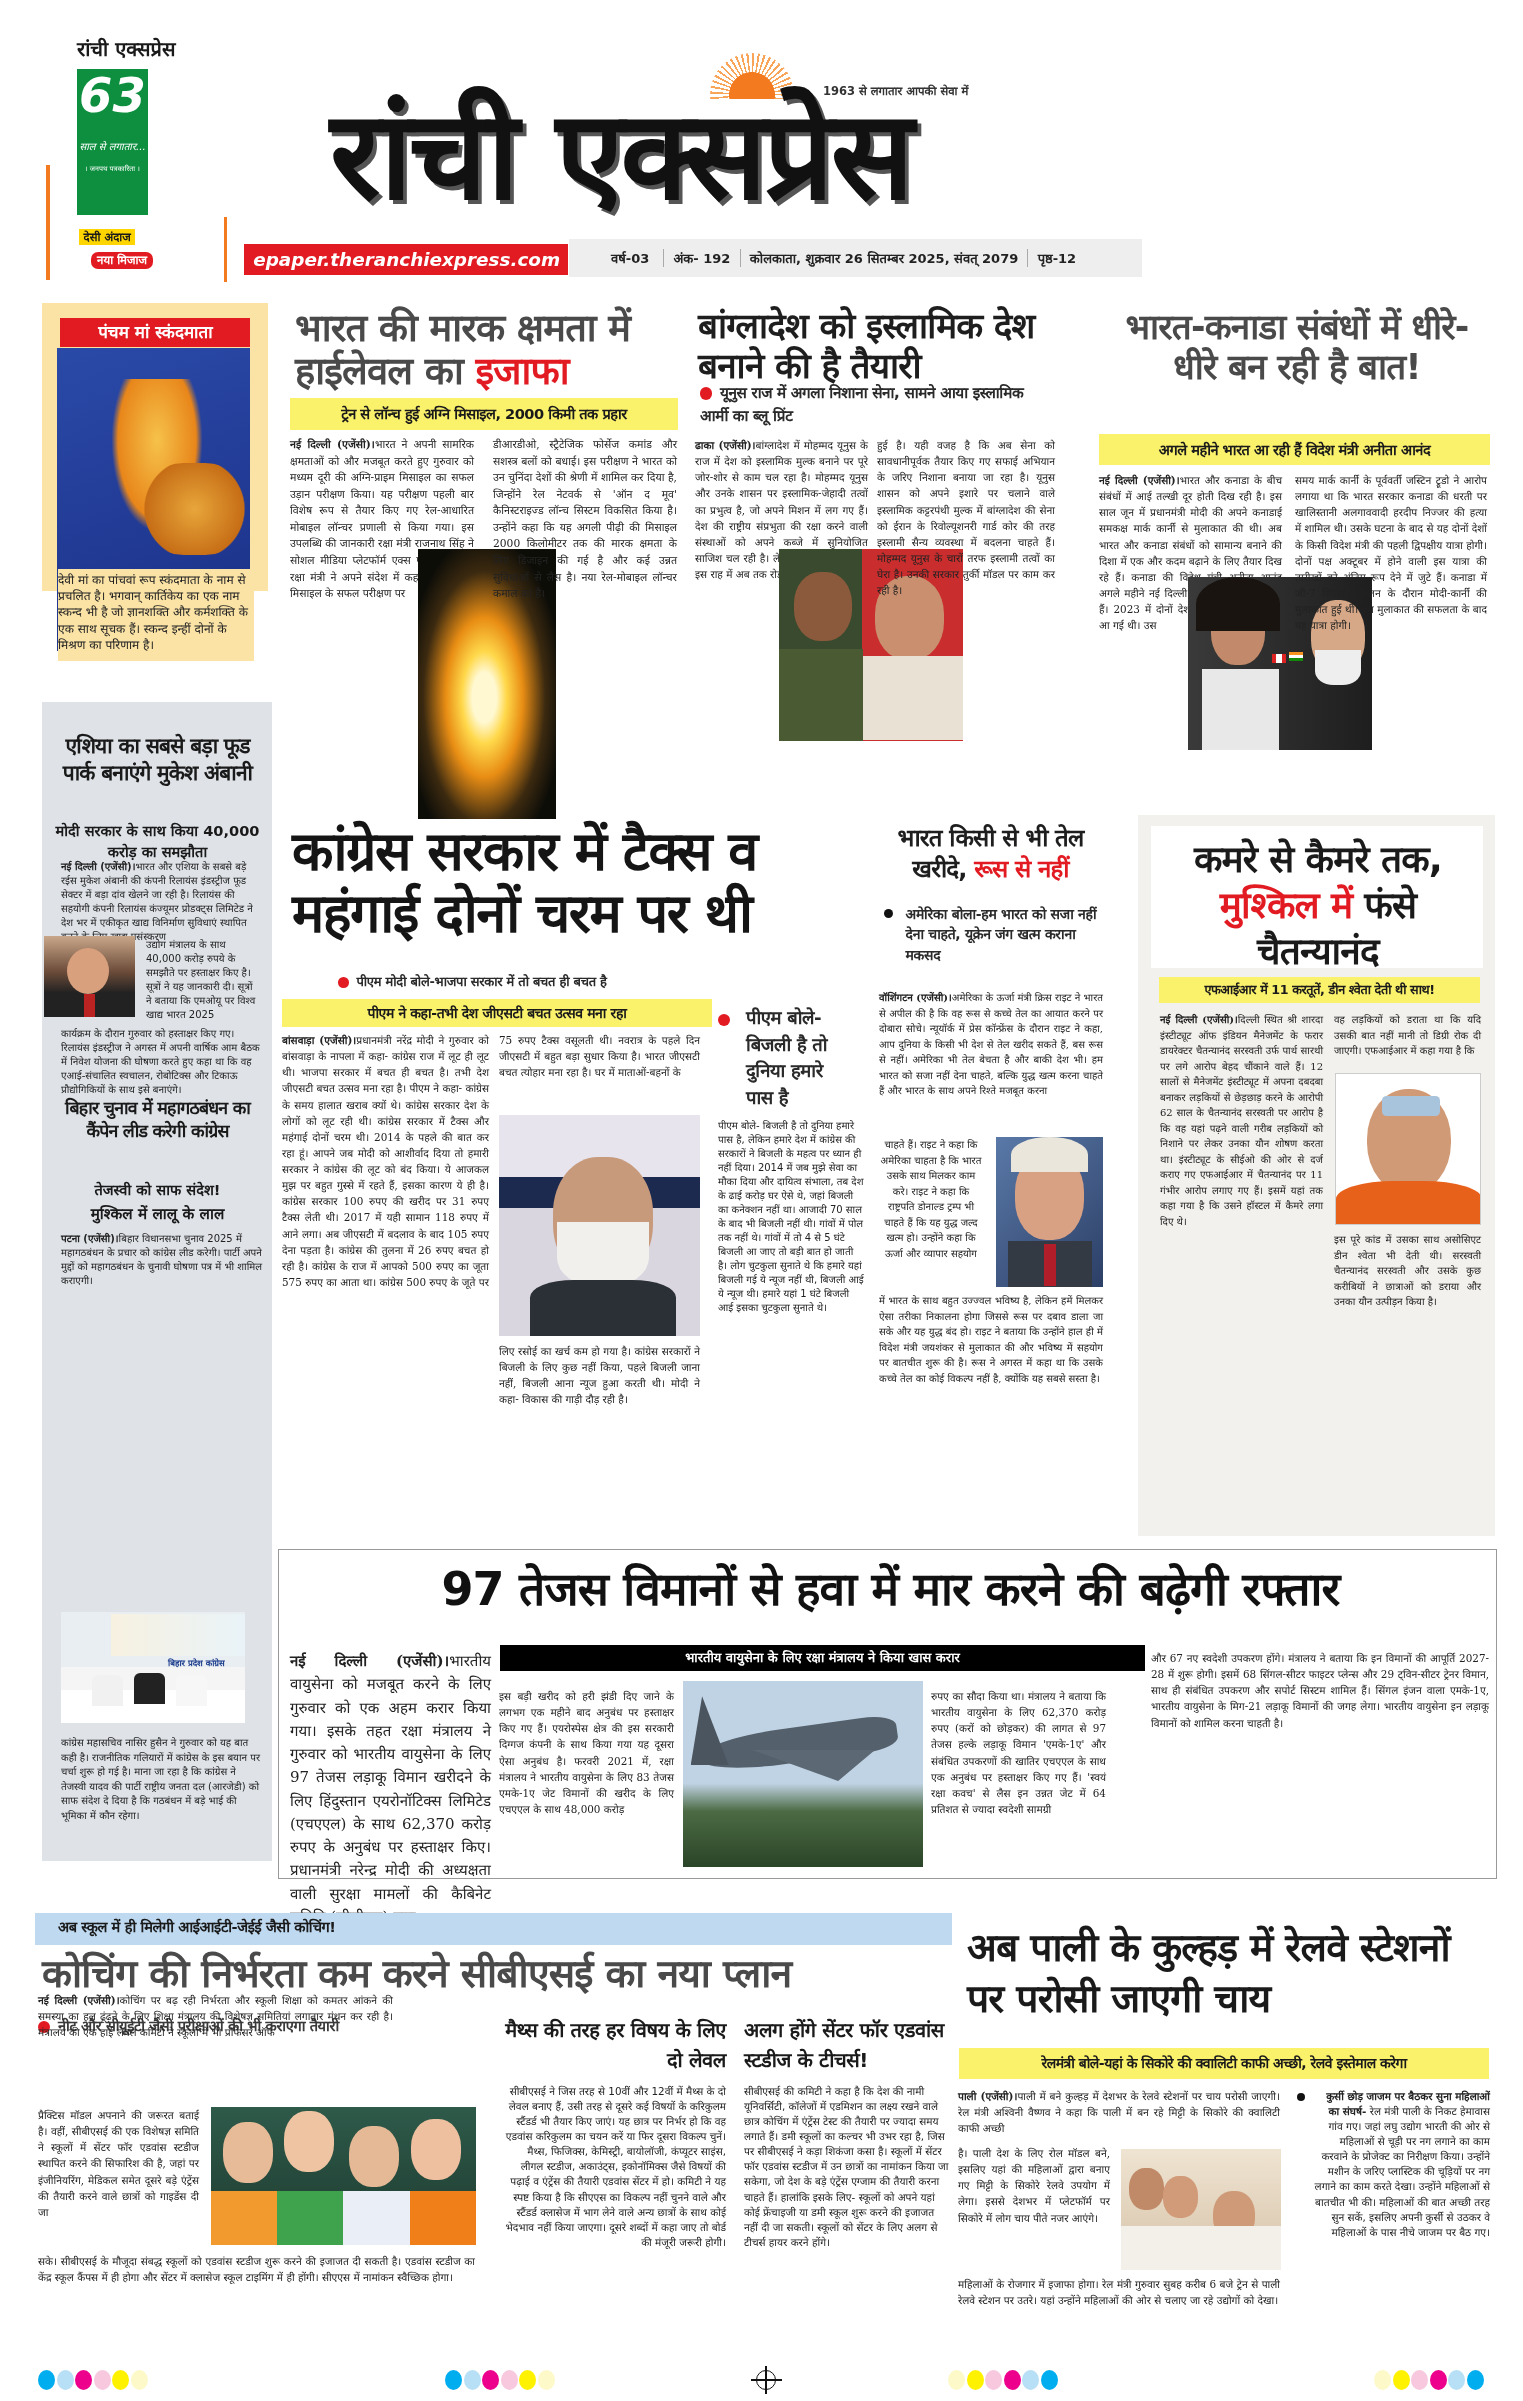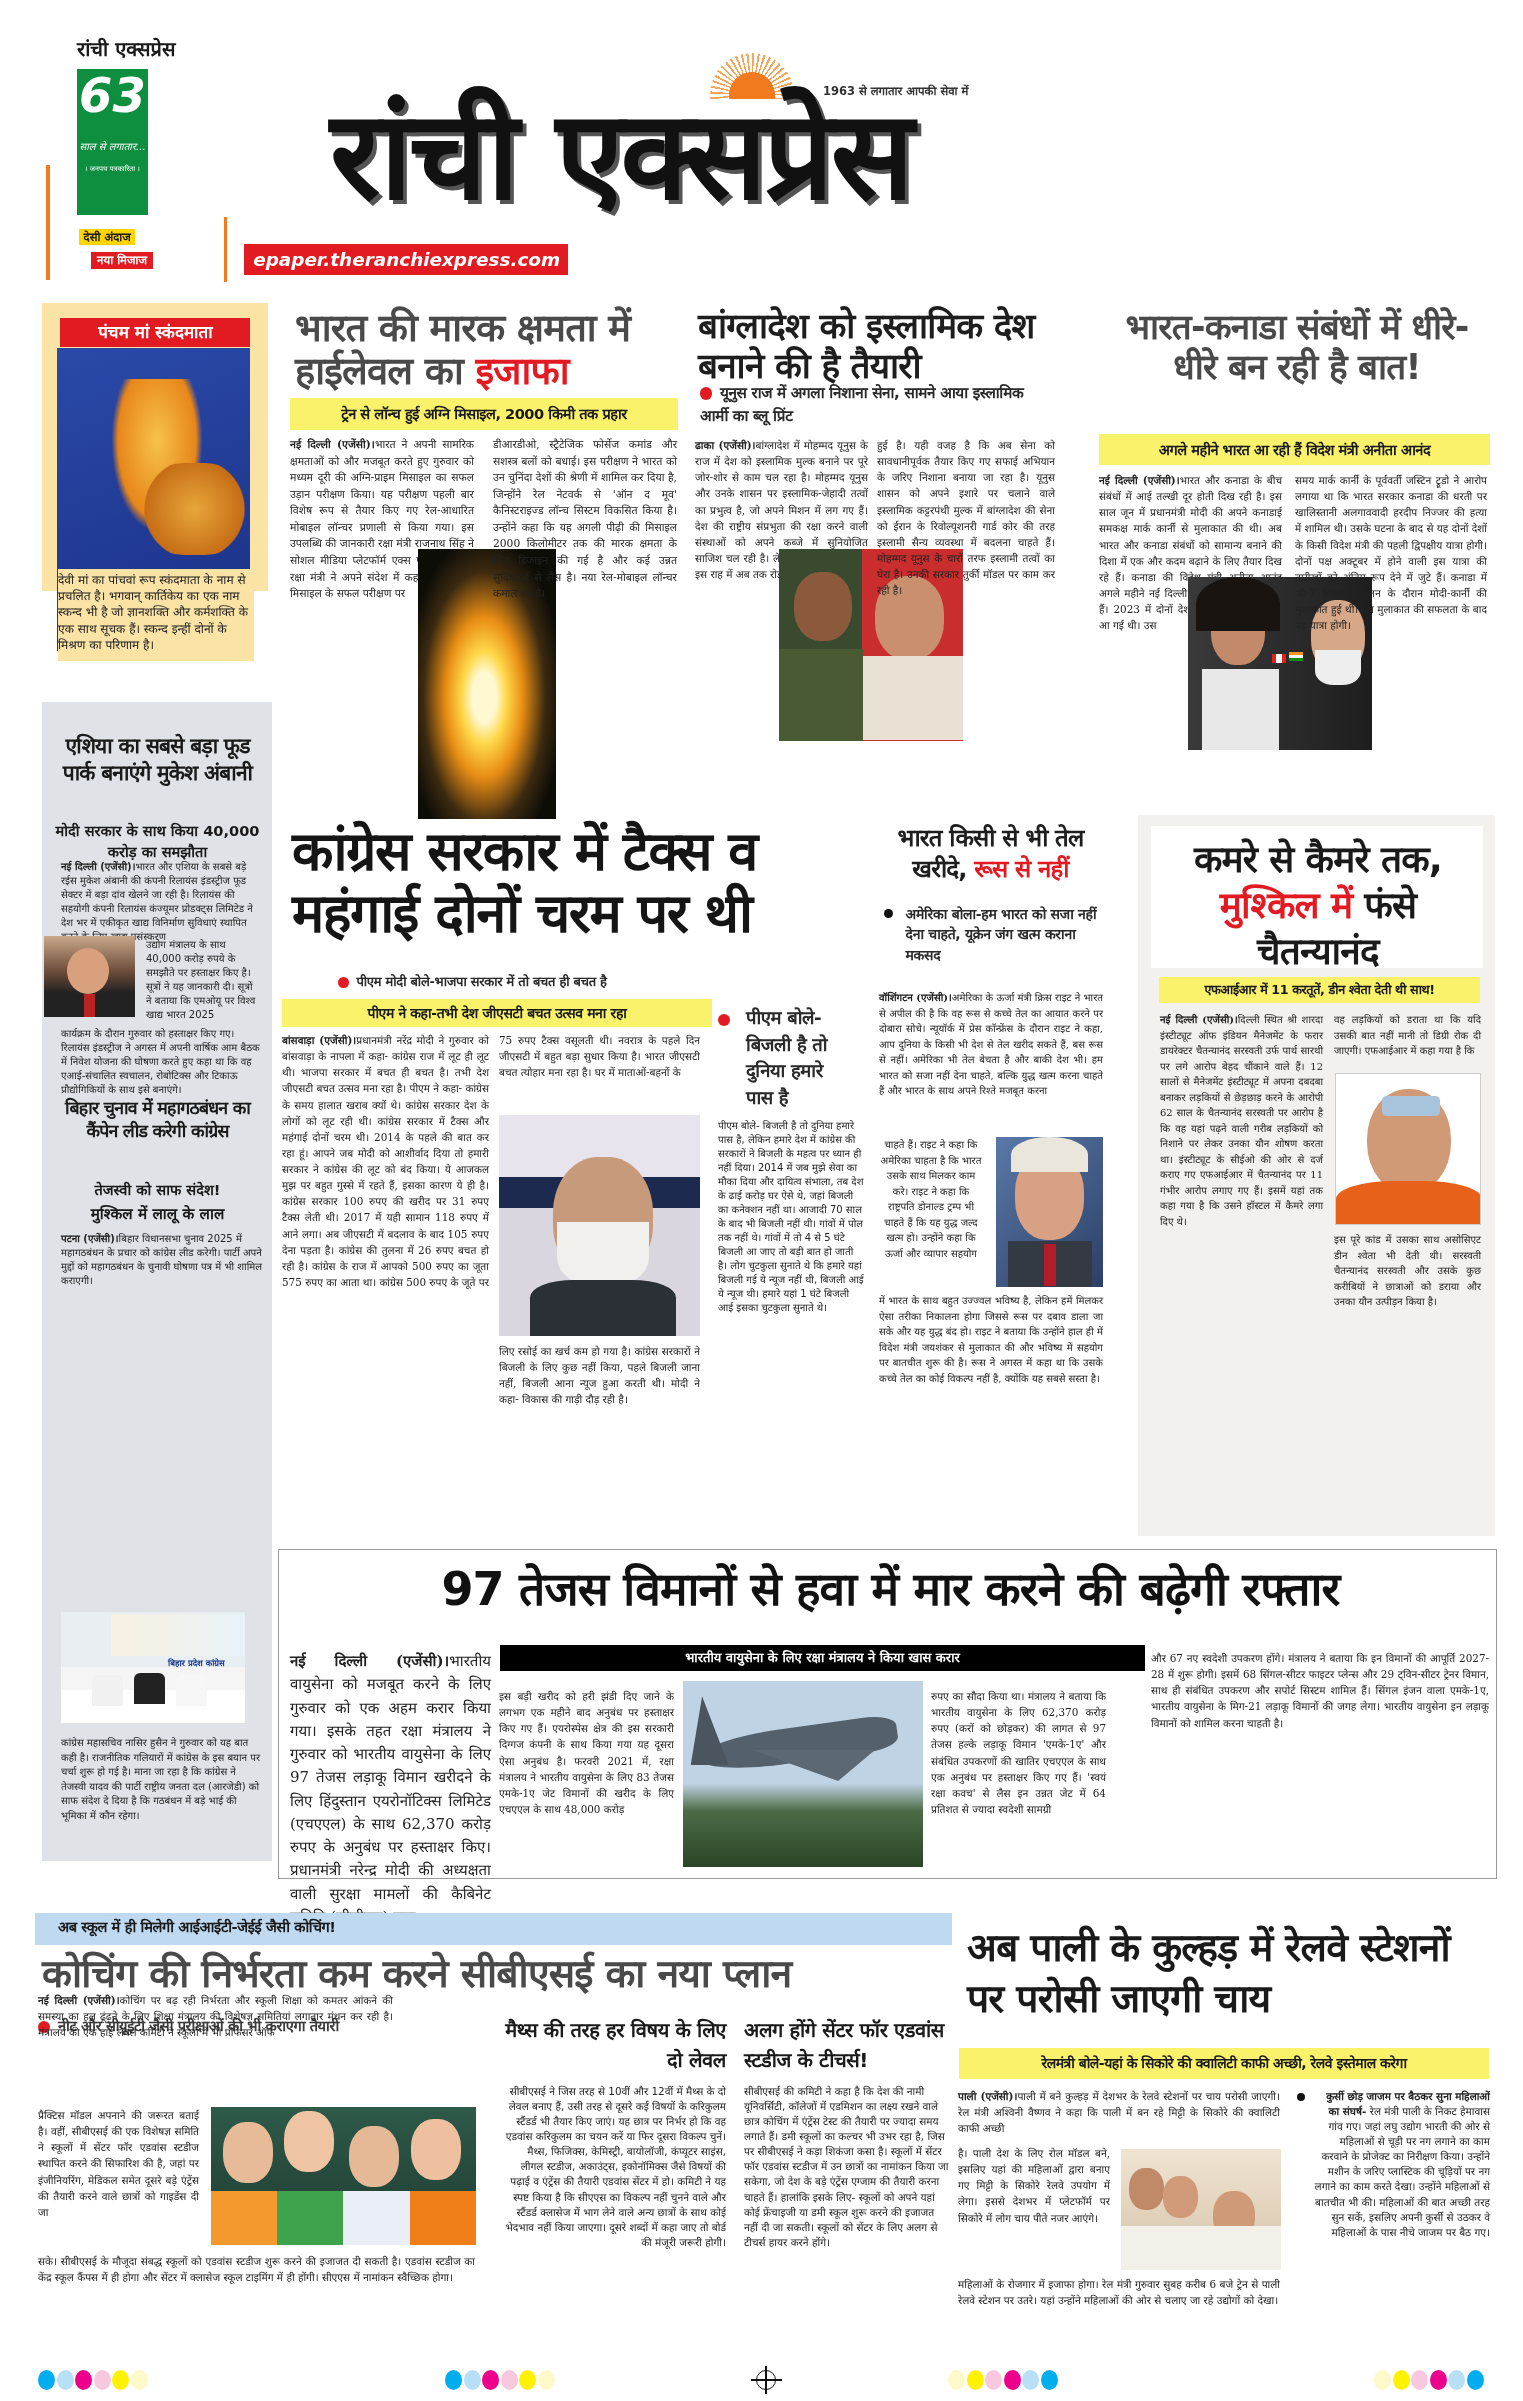--- a/index.html
+++ b/index.html
@@ -25,29 +25,35 @@
 <div class="abs" style="left:0;top:0;width:1523px;height:292px;">
   <div class="abs hd" style="left:77px;top:38px;font-size:20px;letter-spacing:0;">रांची एक्सप्रेस</div>
   <div class="abs" style="left:77px;top:69px;width:71px;height:146px;background:#0d8f3f;color:#fff;text-align:center;">
     <div style="font-family:'DejaVu Sans',sans-serif;font-style:italic;font-weight:bold;font-size:48px;line-height:1;margin-top:2px;">63</div>
     <div style="font-size:10px;font-style:italic;margin-top:20px;">साल से लगातार...</div>
     <div style="font-size:7px;margin-top:10.7px;">। जनपथ पत्रकारिता ।</div>
   </div>
   <div class="abs" style="left:46px;top:165px;width:3.8px;height:115px;background:#f47a20;"></div>
   <div class="abs" style="left:224px;top:217px;width:3.1px;height:65px;background:#f47a20;"></div>
   <div class="abs hd" style="left:79px;top:229px;background:#ffd500;padding:1.5px 4.6px;font-size:11.5px;letter-spacing:0;">देसी अंदाज</div>
-  <div class="abs hd" style="left:91px;top:252px;background:#e21b23;color:#fff;padding:2.3px 6.1px;font-size:11.5px;letter-spacing:0;">नया मिजाज</div>
+  <div class="abs hd" style="left:91px;top:252px;background:#e21b23;color:#fff;padding:2.3px 6.1px;font-size:11.5px;letter-spacing:0;border-radius:7px;">नया मिजाज</div>
 
   <div class="abs" style="left:695px;top:38px;width:115px;height:61px;overflow:hidden;">
     <div style="position:absolute;left:15.3px;top:15.3px;width:84px;height:84px;border-radius:50%;background:radial-gradient(circle,#f47a20 0 38%,transparent 39%),repeating-conic-gradient(#f8a55a 0 3deg,transparent 3deg 8deg);"></div>
   </div>
   <div class="abs" style="left:823px;top:83px;font-size:11.5px;color:#333;font-weight:bold;">1963 से लगातार आपकी सेवा में</div>
   <div class="abs hd" style="left:330px;top:94px;font-size:123px;line-height:1;letter-spacing:-3.1px;color:#111;text-shadow:3.8px 3.8px 0 #555;">रांची एक्सप्रेस</div>
 
   <div class="abs" style="left:244px;top:244px;width:324px;height:31px;background:#e21b23;color:#fff;font-style:italic;font-weight:bold;font-size:18.4px;line-height:31px;padding-left:9.2px;">epaper.theranchiexpress.com</div>
+  <div class="abs" style="left:569px;top:239px;width:573px;height:38px;background:#eeeeee;display:flex;align-items:center;font-size:13px;font-weight:bold;color:#222;">
+    <span style="padding:0 14px 0 42px;border-right:0.8px solid #aaa;">वर्ष-03</span>
+    <span style="padding:0 9.2px;border-right:0.8px solid #aaa;">अंक- 192</span>
+    <span style="padding:0 9.2px;border-right:0.8px solid #aaa;">कोलकाता, शुक्रवार 26 सितम्बर 2025, संवत् 2079</span>
+    <span style="padding:0 9.2px;">पृष्ठ-12</span>
+  </div>
 </div>
 
 <div class="abs" style="left:42px;top:303px;width:226px;height:288px;background:#fbe3a6;">
   <div class="abs hd" style="left:18.4px;top:15.3px;width:190px;height:29px;background:#e21b23;color:#fff;text-align:center;font-size:17px;line-height:29px;letter-spacing:0;">पंचम मां स्कंदमाता</div>
   <div class="abs photo" style="left:15.3px;top:45px;width:193px;height:303px;max-height:303px;background:linear-gradient(160deg,#2a4aa8,#1b2f86);height:303px;">
     <div style="position:absolute;left:54px;top:31px;width:92px;height:153px;background:radial-gradient(ellipse at 50% 40%,#f6c24a,#e8861a 60%,transparent 70%);"></div>
     <div style="position:absolute;left:84px;top:115px;width:107px;height:92px;border-radius:40%;background:radial-gradient(circle,#e8a63a,#c66d16 70%,transparent 72%);"></div>
   </div>
 </div>
 <div class="abs" style="left:58px;top:569px;width:196px;font-size:12px;line-height:1.35;color:#222;background:#fbe3a6;padding:3.1px 0 7.7px;">देवी मां का पांचवां रूप स्कंदमाता के नाम से प्रचलित है। भगवान् कार्तिकेय का एक नाम स्कन्द भी है जो ज्ञानशक्ति और कर्मशक्ति के एक साथ सूचक हैं। स्कन्द इन्हीं दोनों के मिश्रण का परिणाम है।</div>

